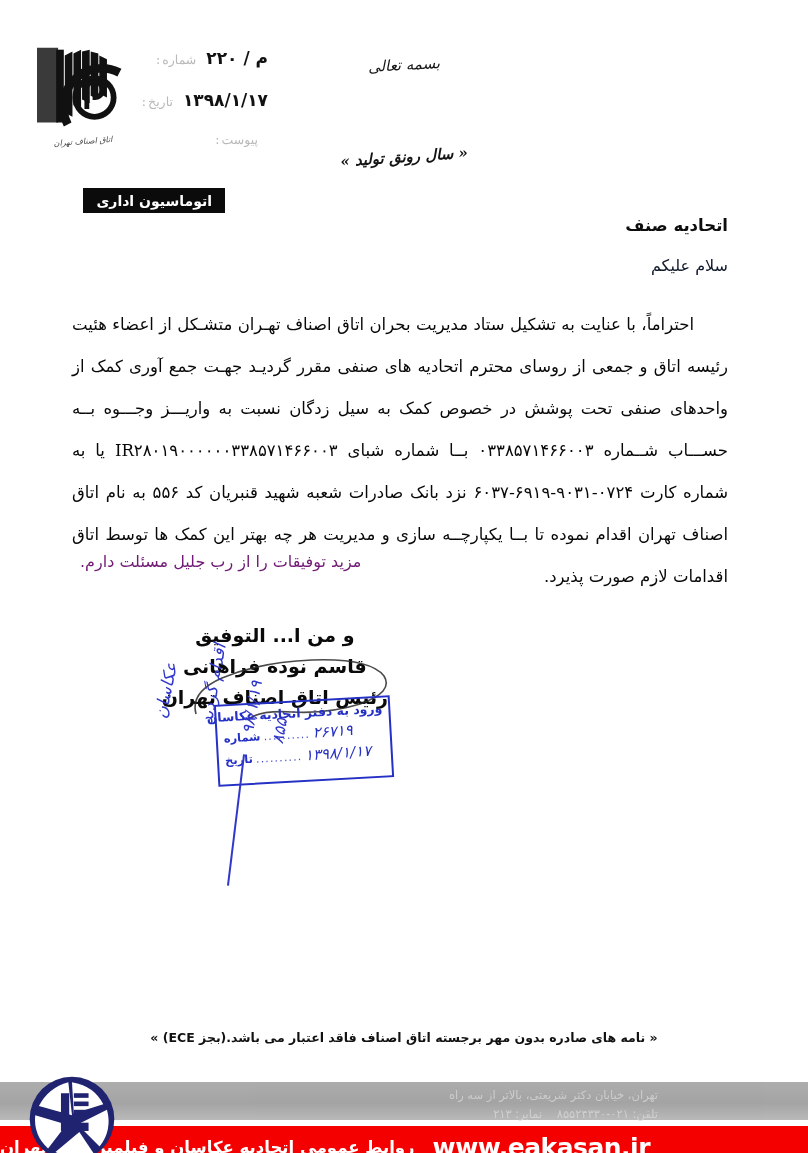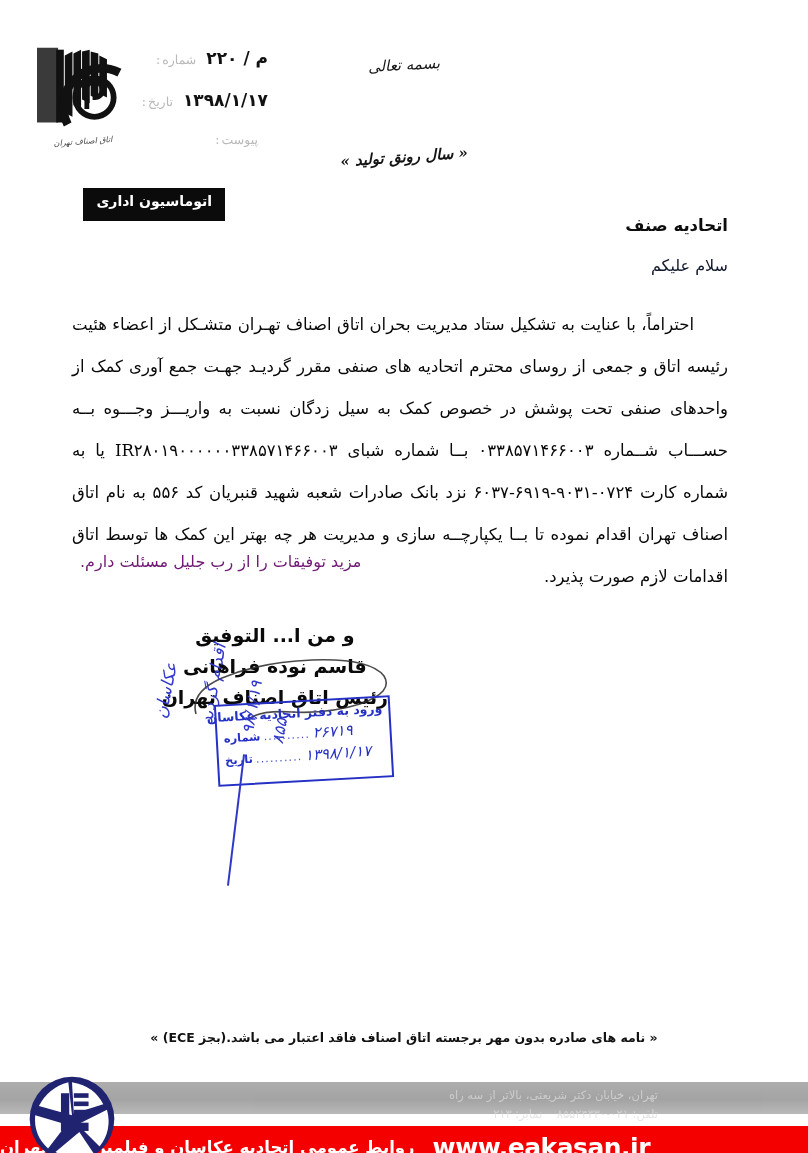--- a/index.html
+++ b/index.html
@@ -103,21 +103,21 @@
 
   
   .automation-badge {
     position: absolute;
     top: 172px;
     right: 583px;
     background: #0b0b0b;
     color: #ffffff;
     font-size: 14px;
     font-weight: bold;
-    padding: 5px 13px 12px;
+    padding: 5px 13px 4px;
     letter-spacing: 0.4px;
     white-space: nowrap;
   }
 
   
   .recipient {
     position: absolute;
     top: 200px;
     right: 80px;
     left: 80px;
@@ -245,21 +245,21 @@
     left: 0; right: 0;
     text-align: center;
     font-size: 12.5px;
     font-weight: bold;
     color: #111;
   }
   .address-bar {
     position: absolute;
     top: 1066px;
     left: 0; right: 0;
-    height: 32px;
+    height: 38px;
     background: linear-gradient(180deg, #a6a6a6 0%, #9c9c9c 55%, #b3b3b3 100%);
     opacity: .92;
   }
   .address-bar .addr-inner {
     position: absolute;
     inset: 0;
     padding: 4px 150px 0 60px;
     text-align: right;
     color: #d8d8d8;
     font-size: 11.5px;

